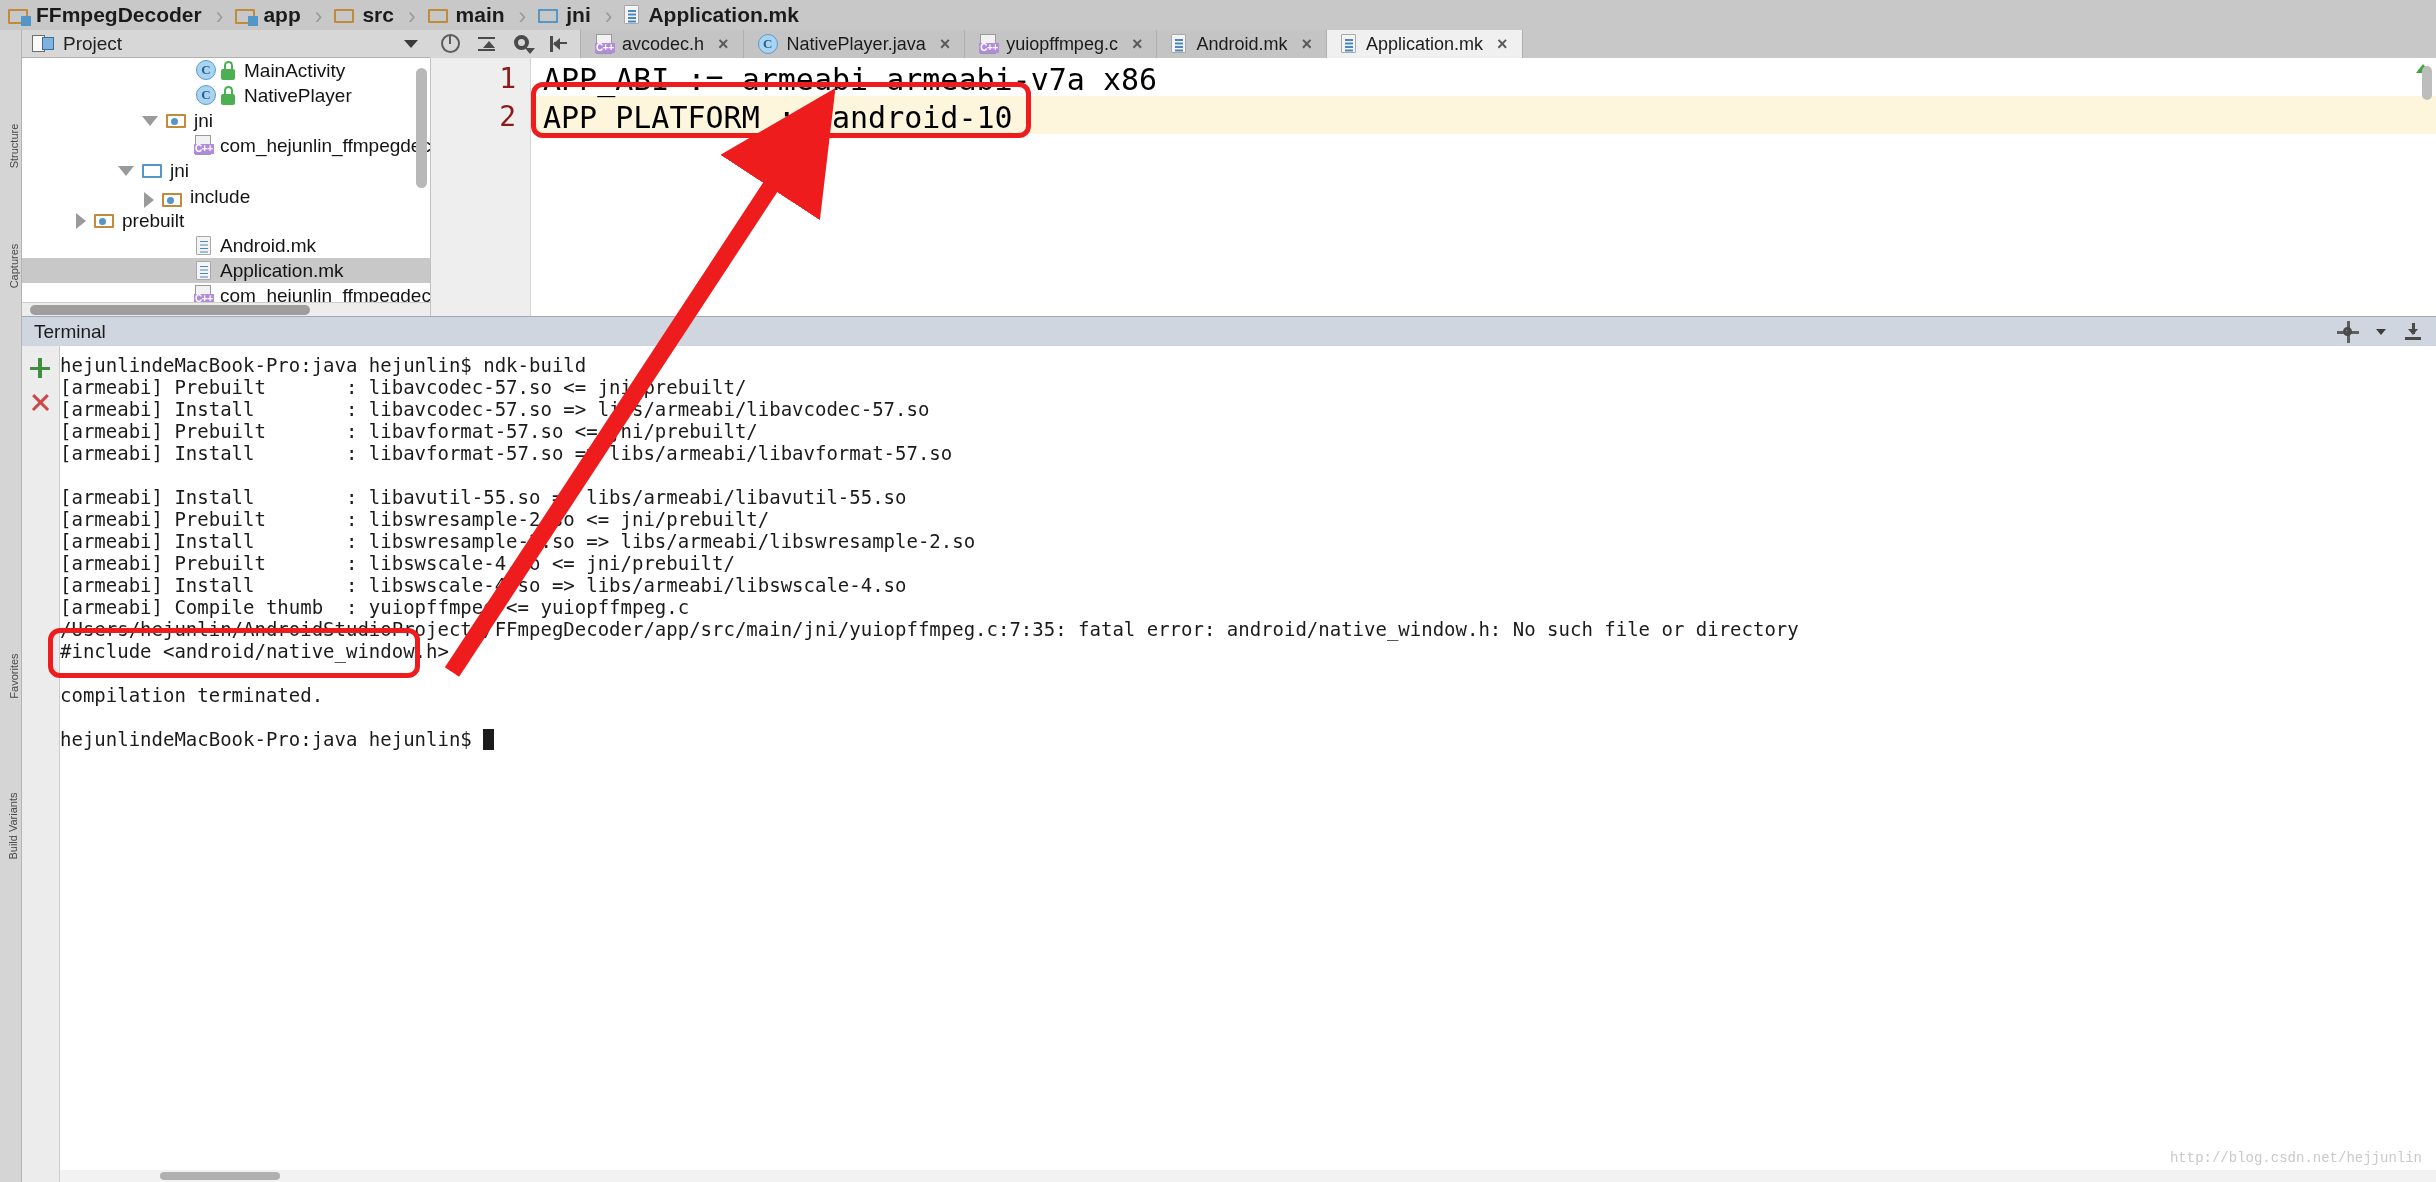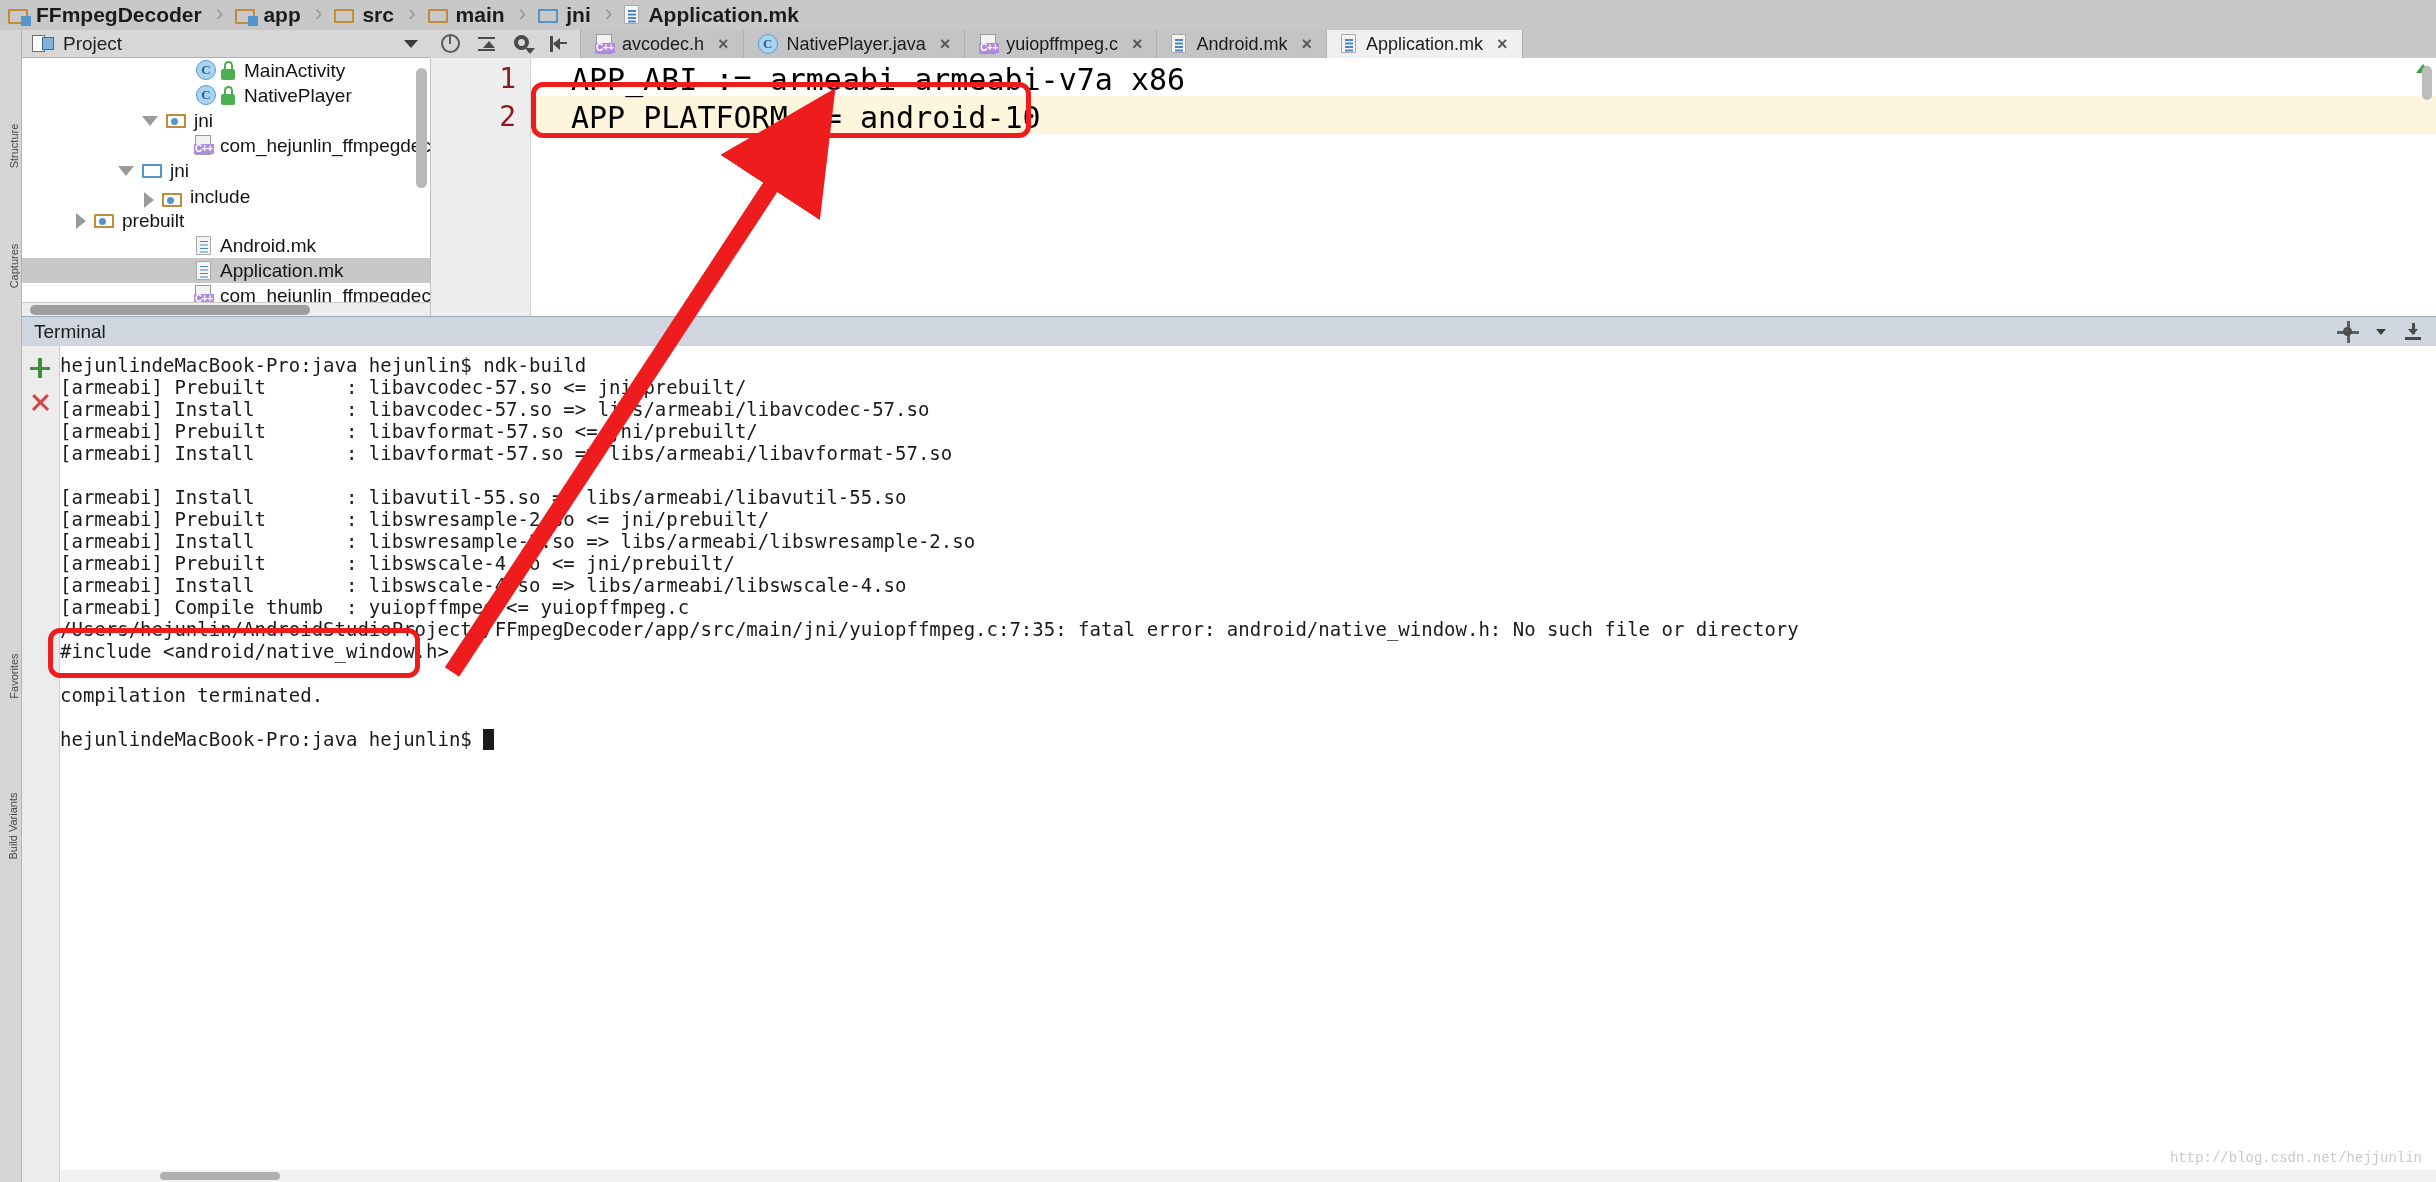--- a/index.html
+++ b/index.html
@@ -8,21 +8,21 @@
     background: #ffffff;
     font-family: "Liberation Sans", sans-serif;
     overflow: hidden;
   }
   #app { position: relative; width: 2436px; height: 1182px; }
 
   
   .breadcrumb {
     position: absolute; left: 0; top: 0; width: 2436px; height: 30px;
     background: #c8c8c8;
-    display: flex; align-items: flex-start;
+    display: flex; align-items: flex-end;
     padding-left: 8px;
     font-size: 21px; font-weight: bold; color: #1b1b1b;
   }
   .crumb { display: flex; align-items: center; height: 30px; }
   .crumb .ctext { margin-left: 7px; }
   .crumb-sep {
     margin: 0 12px 0 14px; color: #9b9b9b; font-weight: normal; font-size: 23px;
     transform: skewX(-0deg);
   }
   .ic-mod { width: 21px; height: 17px; position: relative; }
@@ -241,21 +241,21 @@
     position: absolute; right: 14px; width: 60px; text-align: right;
     font-family: "DejaVu Sans Mono", monospace; font-size: 28px; color: #8b1a1a;
   }
   .hl-row {
     position: absolute; left: 101px; top: 38px; width: 1905px; height: 38px;
     background: #fdf6dd;
   }
   .codeline {
     position: absolute; left: 112px;
     font-family: "DejaVu Sans Mono", monospace; font-size: 30px;
-    color: #000000; white-space: pre; margin-left: 28px;
+    color: #000000; white-space: pre;
   }
   .ed-vscroll {
     position: absolute; right: 4px; top: 8px; width: 10px; height: 34px;
     background: #bdbdbd; border-radius: 5px;
   }
   .ed-mark-g {
     position: absolute; right: 6px; top: 6px; width: 0; height: 0;
     border-left: 7px solid transparent; border-right: 7px solid transparent;
     border-bottom: 9px solid #3fa63f;
   }

